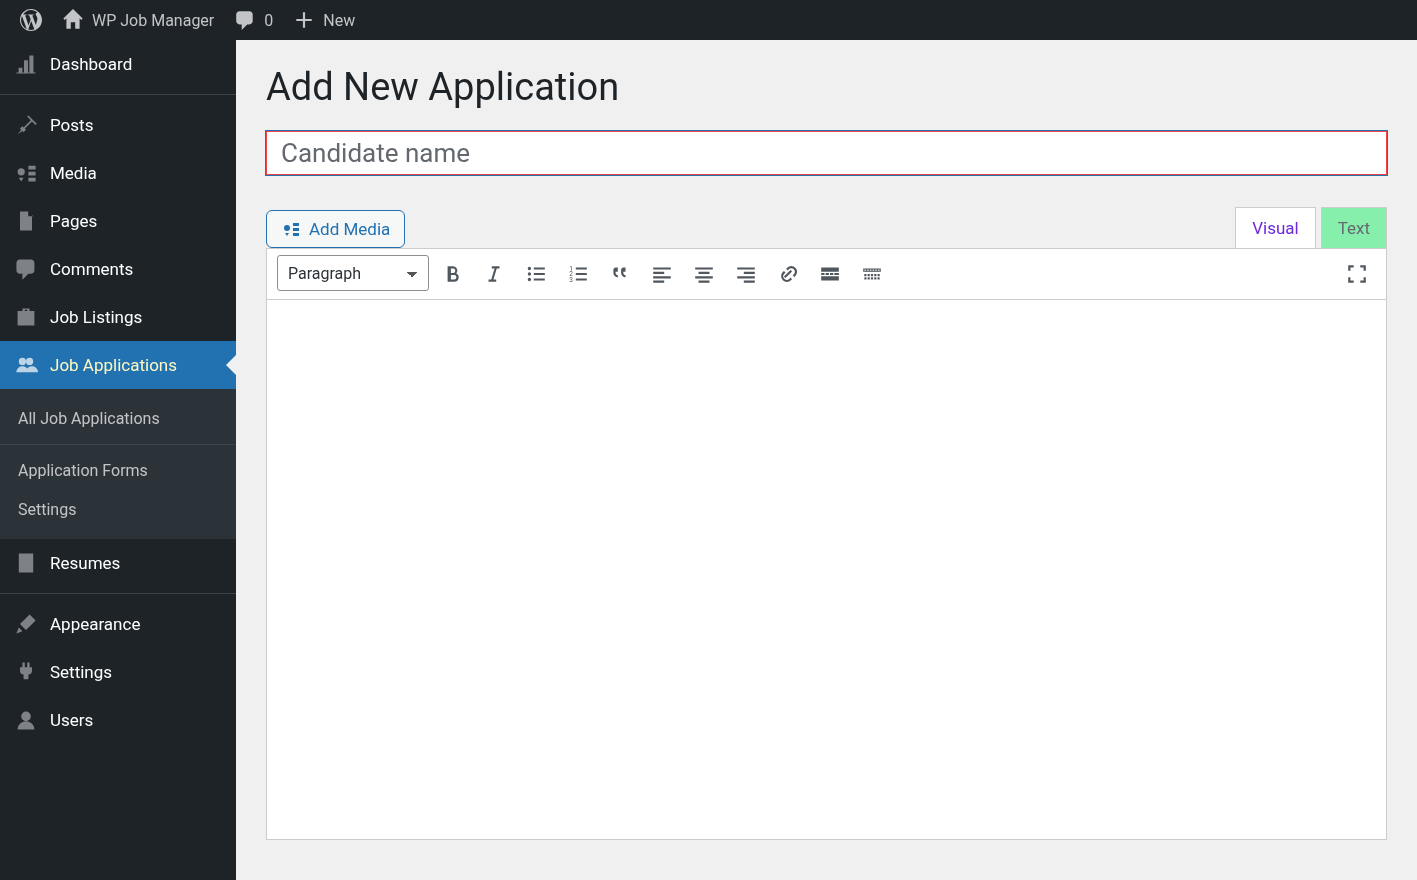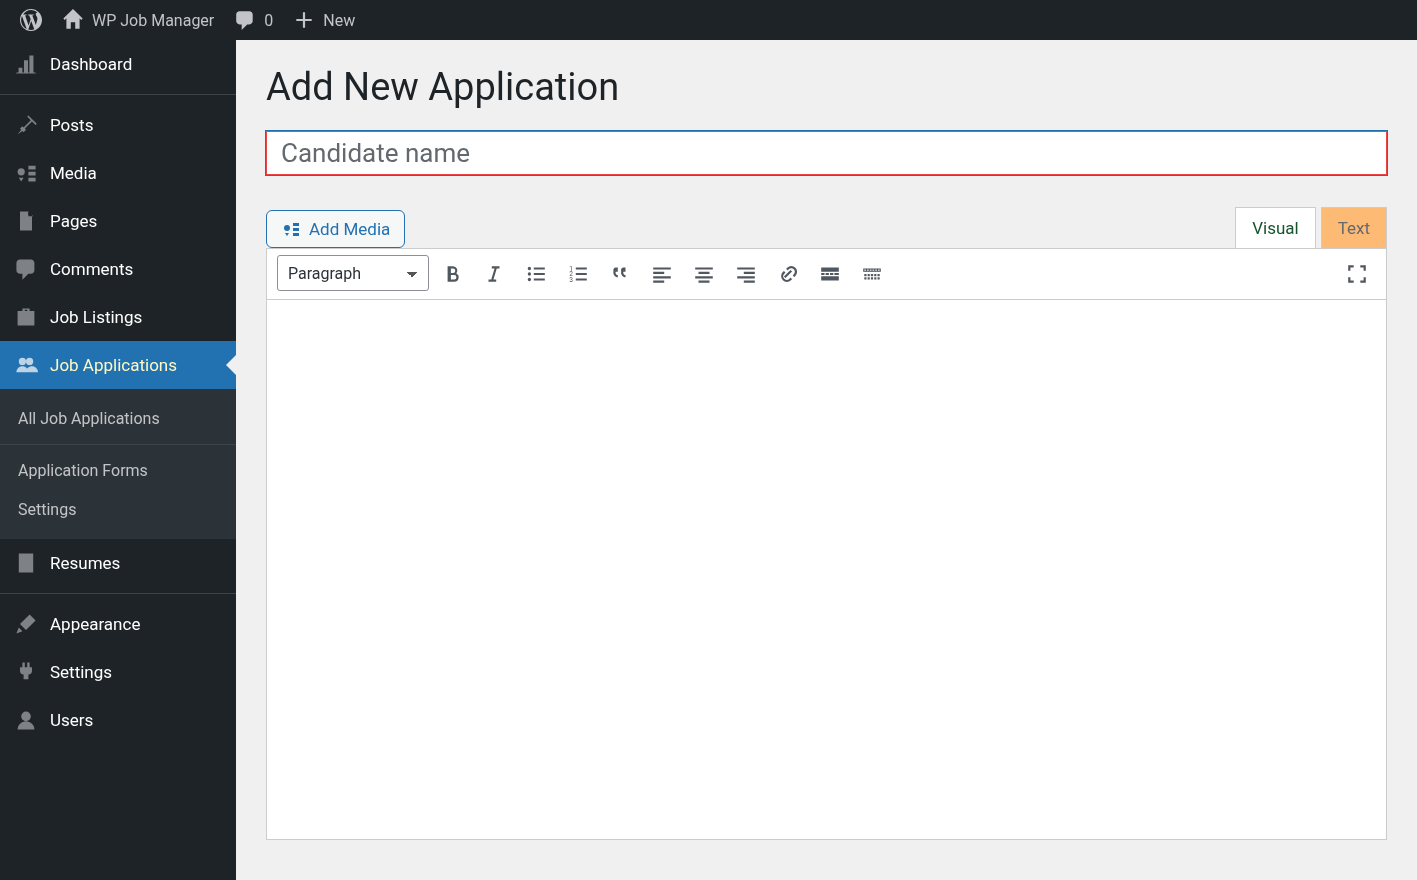--- a/index.html
+++ b/index.html
@@ -21,22 +21,22 @@
 .submenu-item.current{color:#fff;font-weight:600}
 .sep{height:1px;background:#3c434a;margin:6px 0}
 .content{flex:1;padding:25px 30px;overflow:auto}
 h1{font-size:38px;font-weight:400;color:#1d2327;margin-bottom:22px}
 .title-input{width:100%;height:44px;font-size:26px;padding:4px 14px;border:1px solid #ef4444;box-shadow:0 0 0 1px #2271b1;outline:none;background:#fff;color:#2c3338}
 .title-input::placeholder{color:#646970}
 .media-row{display:flex;justify-content:space-between;align-items:flex-end;margin-top:32px;margin-bottom:0}
 .add-media-btn{display:inline-flex;align-items:center;gap:8px;padding:8px 14px;border:1px solid #2271b1;background:#f6f7f7;color:#2271b1;font-size:17px;cursor:pointer;border-radius:6px}
 .add-media-btn svg{width:20px;height:20px;fill:#2271b1}
 .editor-tabs{display:flex}
-.editor-tab{padding:10px 16px;font-size:17px;border:1px solid #ccc;background:#fdba74;color:#646970;cursor:pointer;margin-left:5px;border-bottom:none}
-.editor-tab.active{background:#fff;border-bottom-color:#fff;color:#14532d}
+.editor-tab{padding:10px 16px;font-size:17px;border:1px solid #ccc;background:#86efac;color:#646970;cursor:pointer;margin-left:5px;border-bottom:none}
+.editor-tab.active{background:#fff;border-bottom-color:#fff;color:#6d28d9}
 .toolbar{border:1px solid #ccc;background:#fff;padding:6px 10px;display:flex;align-items:flex-start;gap:4px;position:relative}
 .format-select{height:36px;padding:0 28px 0 10px;border:1px solid #8c8f94;background:#fff;font-size:16px;color:#2c3338;appearance:none;border-radius:3px;min-width:152px;background-image:linear-gradient(45deg,transparent 50%,#555 50%),linear-gradient(135deg,#555 50%,transparent 50%);background-position:calc(100% - 16px) 16px,calc(100% - 11px) 16px;background-size:5px 5px;background-repeat:no-repeat}
 .tb-btn{width:38px;height:38px;display:flex;align-items:center;justify-content:center;cursor:pointer;border-radius:2px;color:#50575e}
 .tb-btn svg{width:22px;height:22px;fill:#50575e}
 .tb-spacer{flex:1}
 .editor-body{border:1px solid #ccc;border-top:none;background:#fff;height:540px;padding:12px}
 </style>
 </head>
 <body>
 

